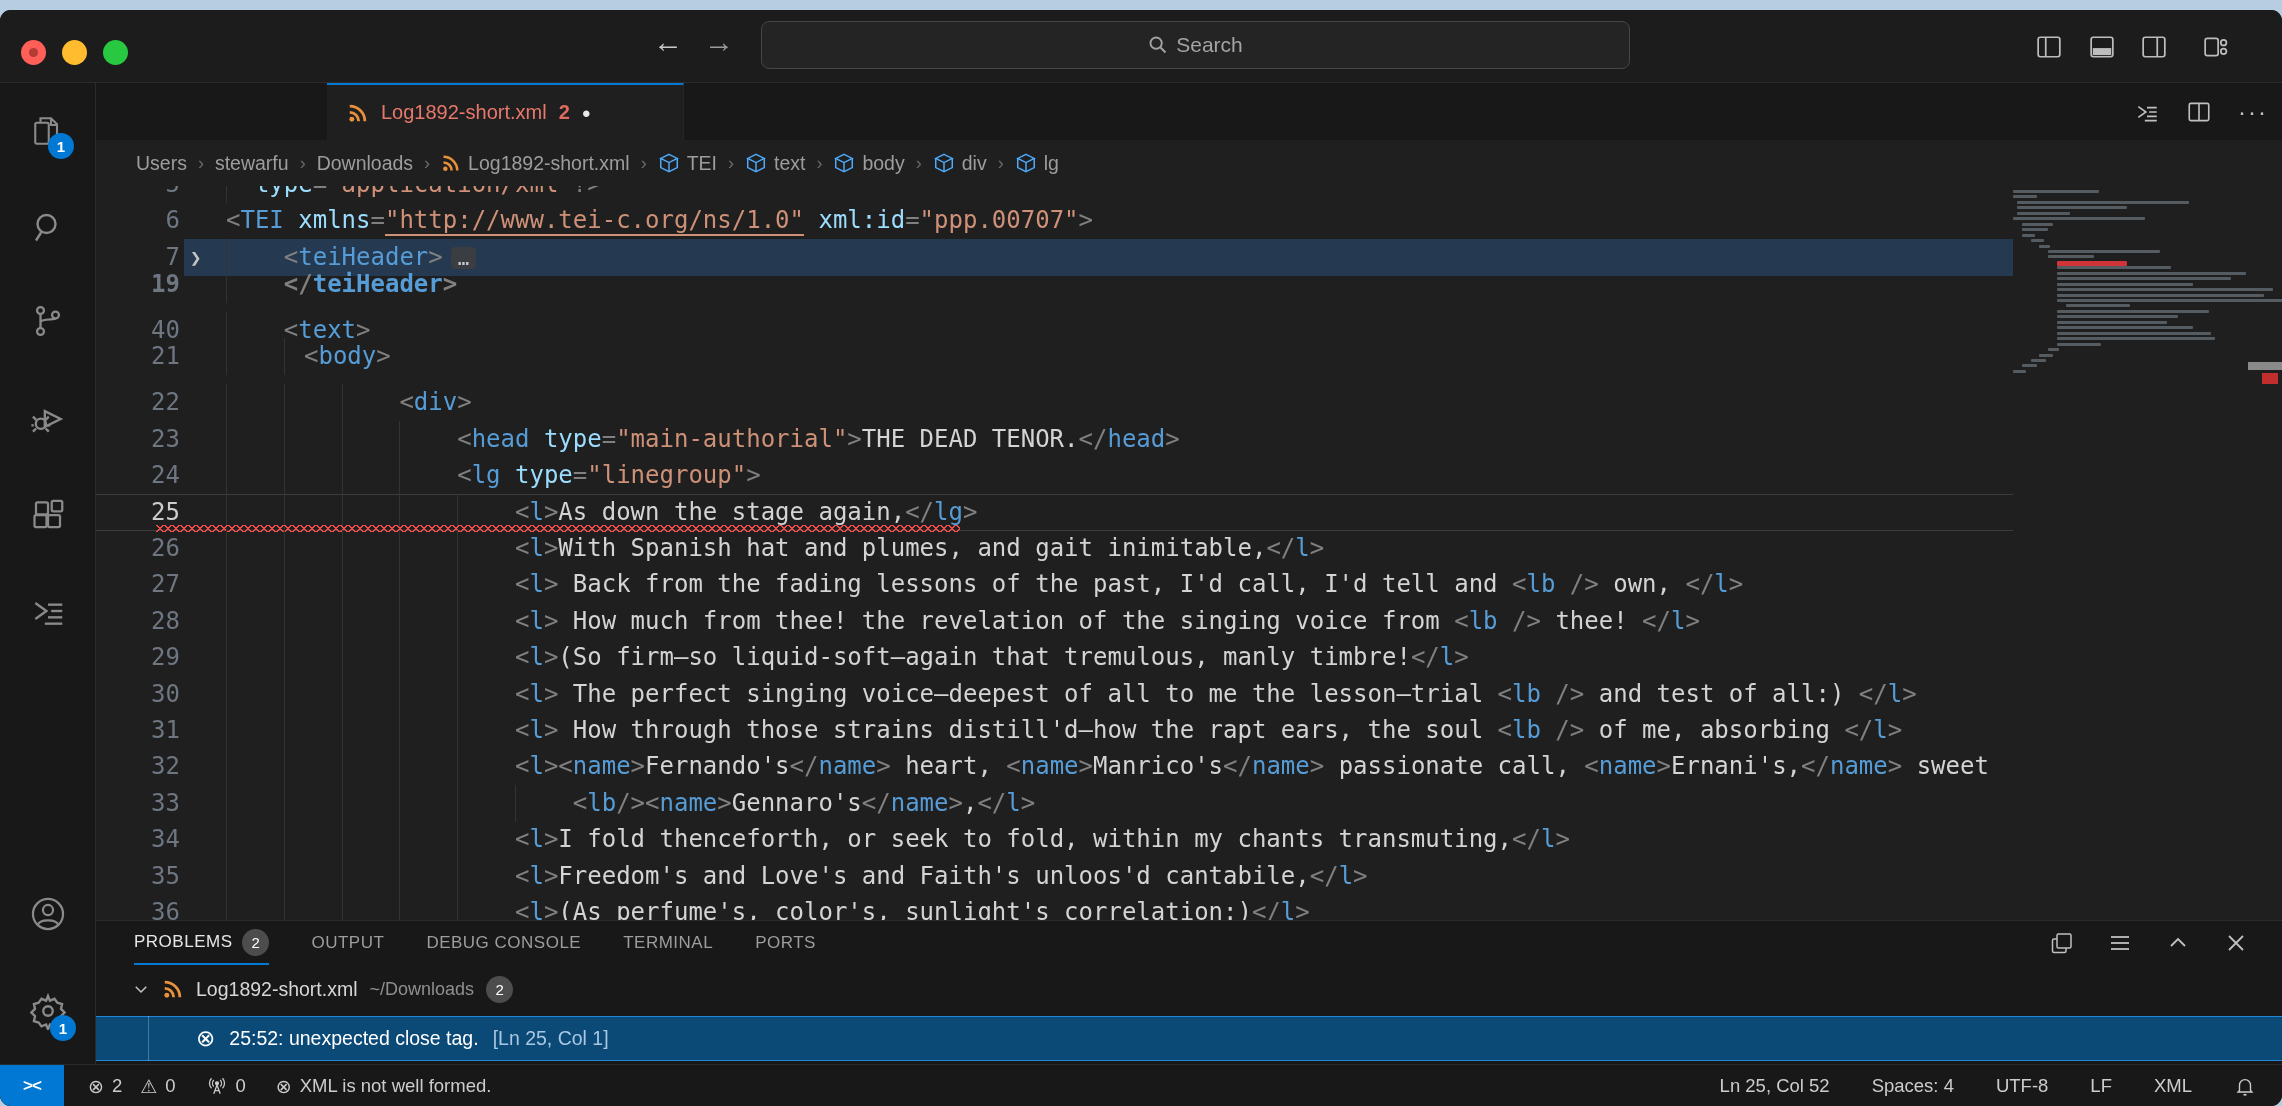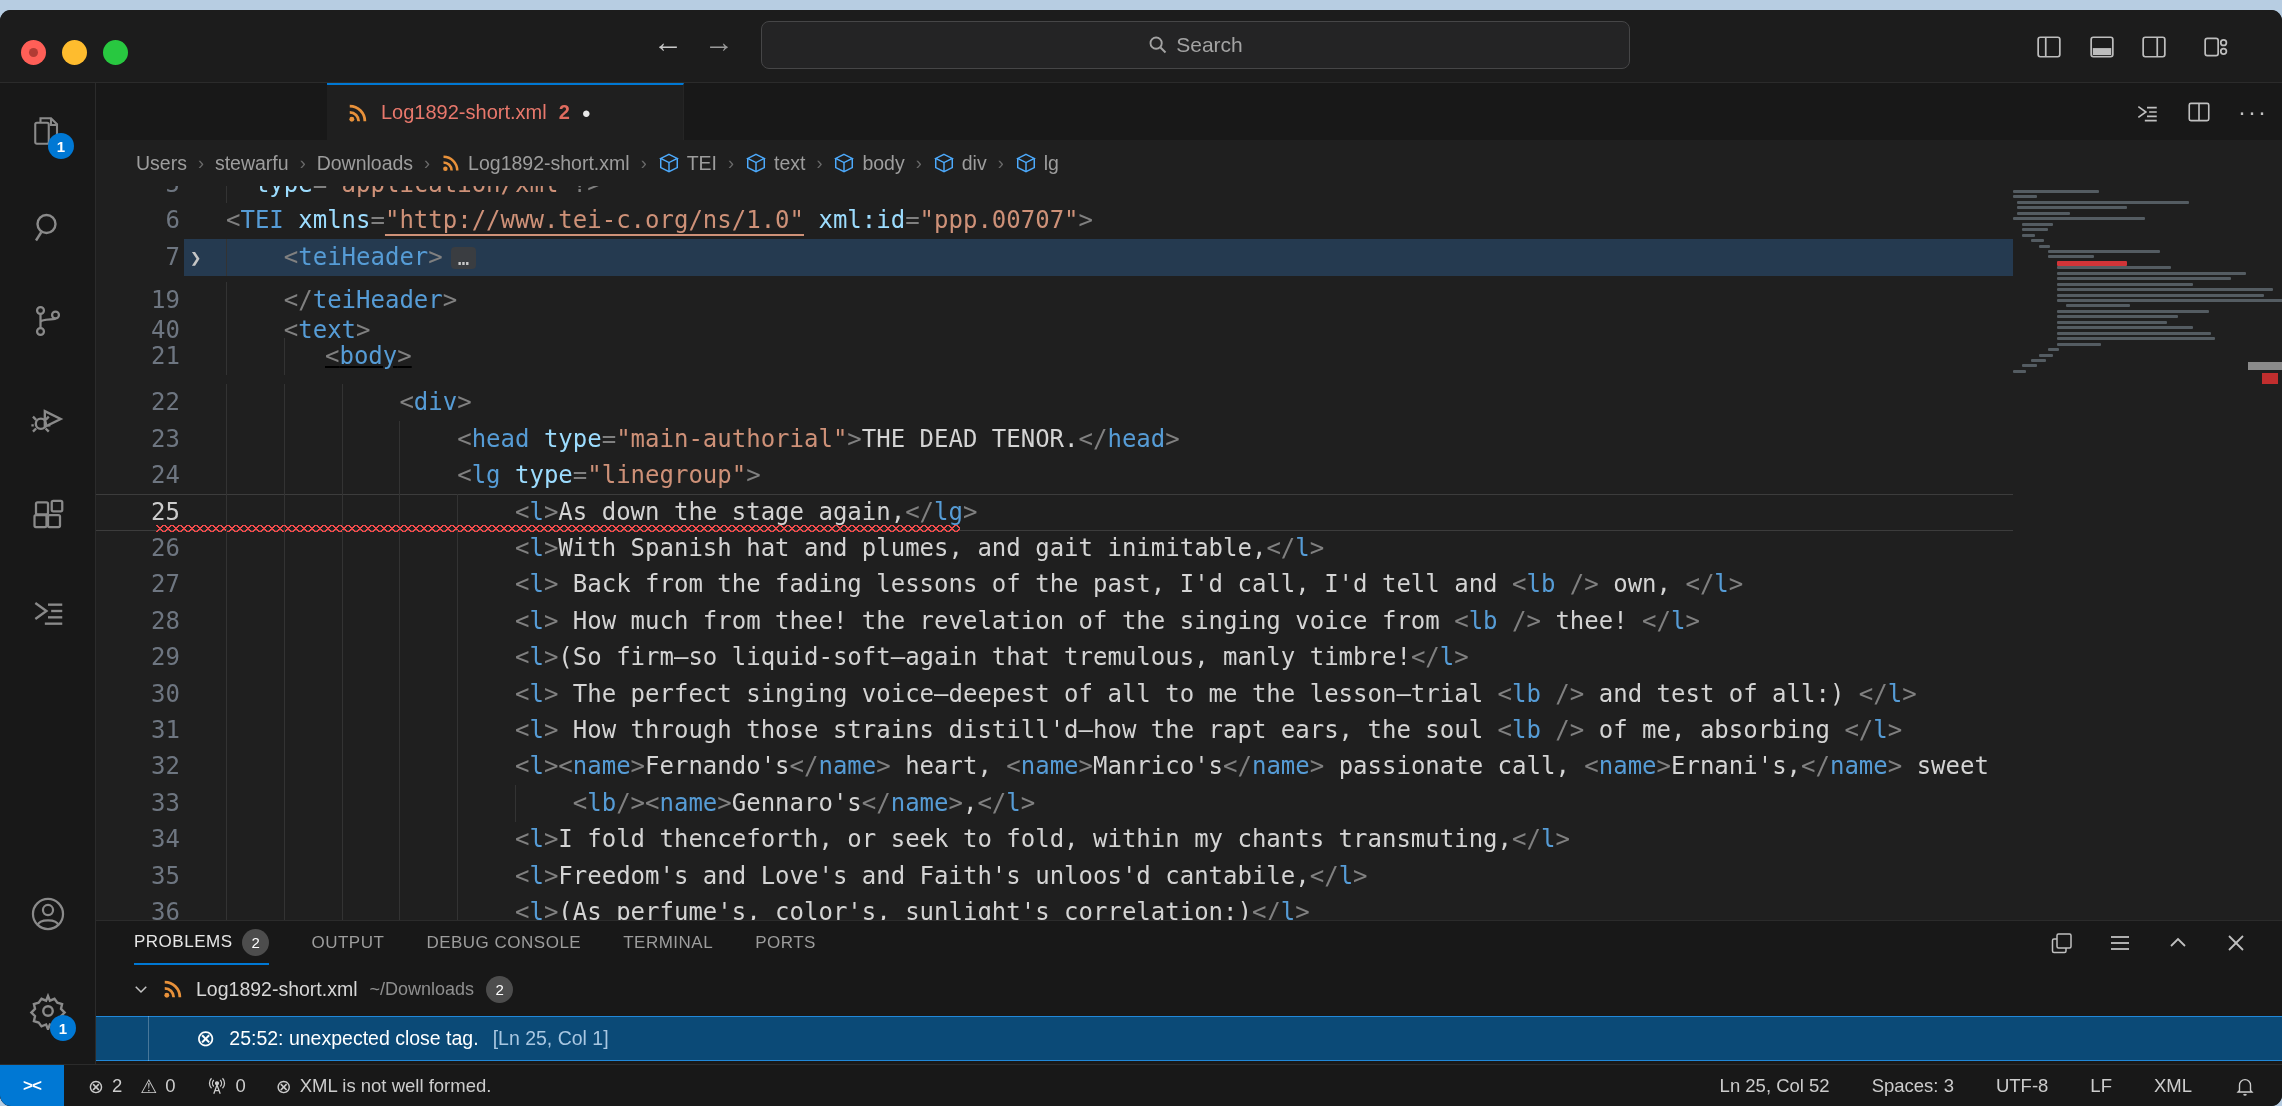--- a/index.html
+++ b/index.html
@@ -291,23 +291,23 @@
           <path d="M12 11.5 V21.5"></path>
         </svg>
         <span>lg</span>
       </span>
     </div>
 
   <div id="code-viewport">
       <div class="code-row" style="top: -20px;"><div class="gutter">5</div><div class="guides" style="width: 28.9px;"></div><span class="code-content" style="padding-left: 28.9px;"><span class="tk-a">type</span><span class="tk-p">=</span><span class="tk-s">"application/xml"</span><span class="tk-p">?&gt;</span></span></div>
       <div class="code-row" style="top: 16.4px;"><div class="gutter">6</div><span class="code-content" style="padding-left: 0px;"><span class="tk-p">&lt;</span><span class="tk-t">TEI</span><span class="tk-x"> </span><span class="tk-a">xmlns</span><span class="tk-p">=</span><span class="tk-u">"http://www.tei-c.org/ns/1.0"</span><span class="tk-x"> </span><span class="tk-a">xml:id</span><span class="tk-p">=</span><span class="tk-s">"ppp.00707"</span><span class="tk-p">&gt;</span></span></div>
       <div class="code-row" style="top: 52.8px;"><div class="row-hl"></div><div class="gutter">7</div><div class="fold-chev">❯</div><div class="guides" style="width: 57.8px;"></div><span class="code-content" style="padding-left: 57.8px;"><span class="tk-p">&lt;</span><span class="tk-t">teiHeader</span><span class="tk-p">&gt;</span><span class="tk-f">…</span></span></div>
-      <div class="code-row" style="top: 96px;"><div class="gutter">19</div><div class="guides" style="width: 57.8px;"></div><span class="code-content" style="padding-left: 57.8px;"><span class="tk-p">&lt;/</span><span class="tk-t">teiHeader</span><span class="tk-p">&gt;</span></span></div>
+      <div class="code-row" style="top: 80px; font-weight: bold;"><div class="gutter">19</div><div class="guides" style="width: 57.8px;"></div><span class="code-content" style="padding-left: 57.8px;"><span class="tk-p">&lt;/</span><span class="tk-t">teiHeader</span><span class="tk-p">&gt;</span></span></div>
       <div class="code-row" style="top: 125.6px;"><div class="gutter">40</div><div class="guides" style="width: 57.8px;"></div><span class="code-content" style="padding-left: 57.8px;"><span class="tk-p">&lt;</span><span class="tk-t">text</span><span class="tk-p">&gt;</span></span></div>
-      <div class="code-row" style="top: 152px;"><div class="gutter">21</div><div class="guides" style="width: 115.6px;"></div><span class="code-content" style="padding-left: 99px; text-decoration: underline;"><span class="tk-p">&lt;</span><span class="tk-t">body</span><span class="tk-p">&gt;</span></span></div>
+      <div class="code-row" style="top: 152px;"><div class="gutter">21</div><div class="guides" style="width: 115.6px;"></div><span class="code-content" style="padding-left: 78px;"><span class="tk-p">&lt;</span><span class="tk-t">body</span><span class="tk-p">&gt;</span></span></div>
       <div class="code-row" style="top: 198.4px;"><div class="gutter">22</div><div class="guides" style="width: 173.4px;"></div><span class="code-content" style="padding-left: 173.4px;"><span class="tk-p">&lt;</span><span class="tk-t">div</span><span class="tk-p">&gt;</span></span></div>
       <div class="code-row" style="top: 234.8px;"><div class="gutter">23</div><div class="guides" style="width: 231.2px;"></div><span class="code-content" style="padding-left: 231.2px;"><span class="tk-p">&lt;</span><span class="tk-t">head</span><span class="tk-x"> </span><span class="tk-a">type</span><span class="tk-p">=</span><span class="tk-s">"main-authorial"</span><span class="tk-p">&gt;</span><span class="tk-x">THE DEAD TENOR.</span><span class="tk-p">&lt;/</span><span class="tk-t">head</span><span class="tk-p">&gt;</span></span></div>
       <div class="code-row" style="top: 271.2px;"><div class="gutter">24</div><div class="guides" style="width: 231.2px;"></div><span class="code-content" style="padding-left: 231.2px;"><span class="tk-p">&lt;</span><span class="tk-t">lg</span><span class="tk-x"> </span><span class="tk-a">type</span><span class="tk-p">=</span><span class="tk-s">"linegroup"</span><span class="tk-p">&gt;</span></span></div>
       <div class="code-row" style="top: 307.6px;"><div class="cur-line"></div><div class="gutter" style="color: rgb(204, 204, 204);">25</div><div class="guides" style="width: 289px;"></div><span class="code-content" style="padding-left: 289px;"><span class="tk-p">&lt;</span><span class="tk-t">l</span><span class="tk-p">&gt;</span><span class="tk-x">As down the stage again,</span><span class="tk-p">&lt;/</span><span class="tk-t">lg</span><span class="tk-p">&gt;</span></span><div class="squiggle" style="left: 60px; width: 804px;"></div></div>
       <div class="code-row" style="top: 344px;"><div class="gutter">26</div><div class="guides" style="width: 289px;"></div><span class="code-content" style="padding-left: 289px;"><span class="tk-p">&lt;</span><span class="tk-t">l</span><span class="tk-p">&gt;</span><span class="tk-x">With Spanish hat and plumes, and gait inimitable,</span><span class="tk-p">&lt;/</span><span class="tk-t">l</span><span class="tk-p">&gt;</span></span></div>
       <div class="code-row" style="top: 380.4px;"><div class="gutter">27</div><div class="guides" style="width: 289px;"></div><span class="code-content" style="padding-left: 289px;"><span class="tk-p">&lt;</span><span class="tk-t">l</span><span class="tk-p">&gt;</span><span class="tk-x"> Back from the fading lessons of the past, I'd call, I'd tell and </span><span class="tk-p">&lt;</span><span class="tk-t">lb</span><span class="tk-p"> /&gt;</span><span class="tk-x"> own, </span><span class="tk-p">&lt;/</span><span class="tk-t">l</span><span class="tk-p">&gt;</span></span></div>
       <div class="code-row" style="top: 416.8px;"><div class="gutter">28</div><div class="guides" style="width: 289px;"></div><span class="code-content" style="padding-left: 289px;"><span class="tk-p">&lt;</span><span class="tk-t">l</span><span class="tk-p">&gt;</span><span class="tk-x"> How much from thee! the revelation of the singing voice from </span><span class="tk-p">&lt;</span><span class="tk-t">lb</span><span class="tk-p"> /&gt;</span><span class="tk-x"> thee! </span><span class="tk-p">&lt;/</span><span class="tk-t">l</span><span class="tk-p">&gt;</span></span></div>
       <div class="code-row" style="top: 453.2px;"><div class="gutter">29</div><div class="guides" style="width: 289px;"></div><span class="code-content" style="padding-left: 289px;"><span class="tk-p">&lt;</span><span class="tk-t">l</span><span class="tk-p">&gt;</span><span class="tk-x">(So firm—so liquid-soft—again that tremulous, manly timbre!</span><span class="tk-p">&lt;/</span><span class="tk-t">l</span><span class="tk-p">&gt;</span></span></div>
       <div class="code-row" style="top: 489.6px;"><div class="gutter">30</div><div class="guides" style="width: 289px;"></div><span class="code-content" style="padding-left: 289px;"><span class="tk-p">&lt;</span><span class="tk-t">l</span><span class="tk-p">&gt;</span><span class="tk-x"> The perfect singing voice—deepest of all to me the lesson—trial </span><span class="tk-p">&lt;</span><span class="tk-t">lb</span><span class="tk-p"> /&gt;</span><span class="tk-x"> and test of all:) </span><span class="tk-p">&lt;/</span><span class="tk-t">l</span><span class="tk-p">&gt;</span></span></div>
       <div class="code-row" style="top: 526px;"><div class="gutter">31</div><div class="guides" style="width: 289px;"></div><span class="code-content" style="padding-left: 289px;"><span class="tk-p">&lt;</span><span class="tk-t">l</span><span class="tk-p">&gt;</span><span class="tk-x"> How through those strains distill'd—how the rapt ears, the soul </span><span class="tk-p">&lt;</span><span class="tk-t">lb</span><span class="tk-p"> /&gt;</span><span class="tk-x"> of me, absorbing </span><span class="tk-p">&lt;/</span><span class="tk-t">l</span><span class="tk-p">&gt;</span></span></div>
@@ -434,21 +434,21 @@
           </svg>
         <span>0</span>
       </div>
       <div class="st-item">
         <span class="glyph">⊗</span>
         <span>XML is not well formed.</span>
       </div>
     </div>
     <div id="status-right">
       <span class="st-item">Ln 25, Col 52</span>
-      <span class="st-item">Spaces: 3</span>
+      <span class="st-item">Spaces: 4</span>
       <span class="st-item">UTF-8</span>
       <span class="st-item">LF</span>
       <span class="st-item">XML</span>
       <svg width="22" height="22" viewBox="0 0 24 24" fill="none" stroke="#cccccc" stroke-width="1.5">
           <path d="M6 17 v-6 a6 6 0 0 1 12 0 v6 l1.5 1.5 H4.5 Z"></path>
           <path d="M10.5 21 a1.8 1.8 0 0 0 3 0"></path>
         </svg>
     </div>
   </div>
 

